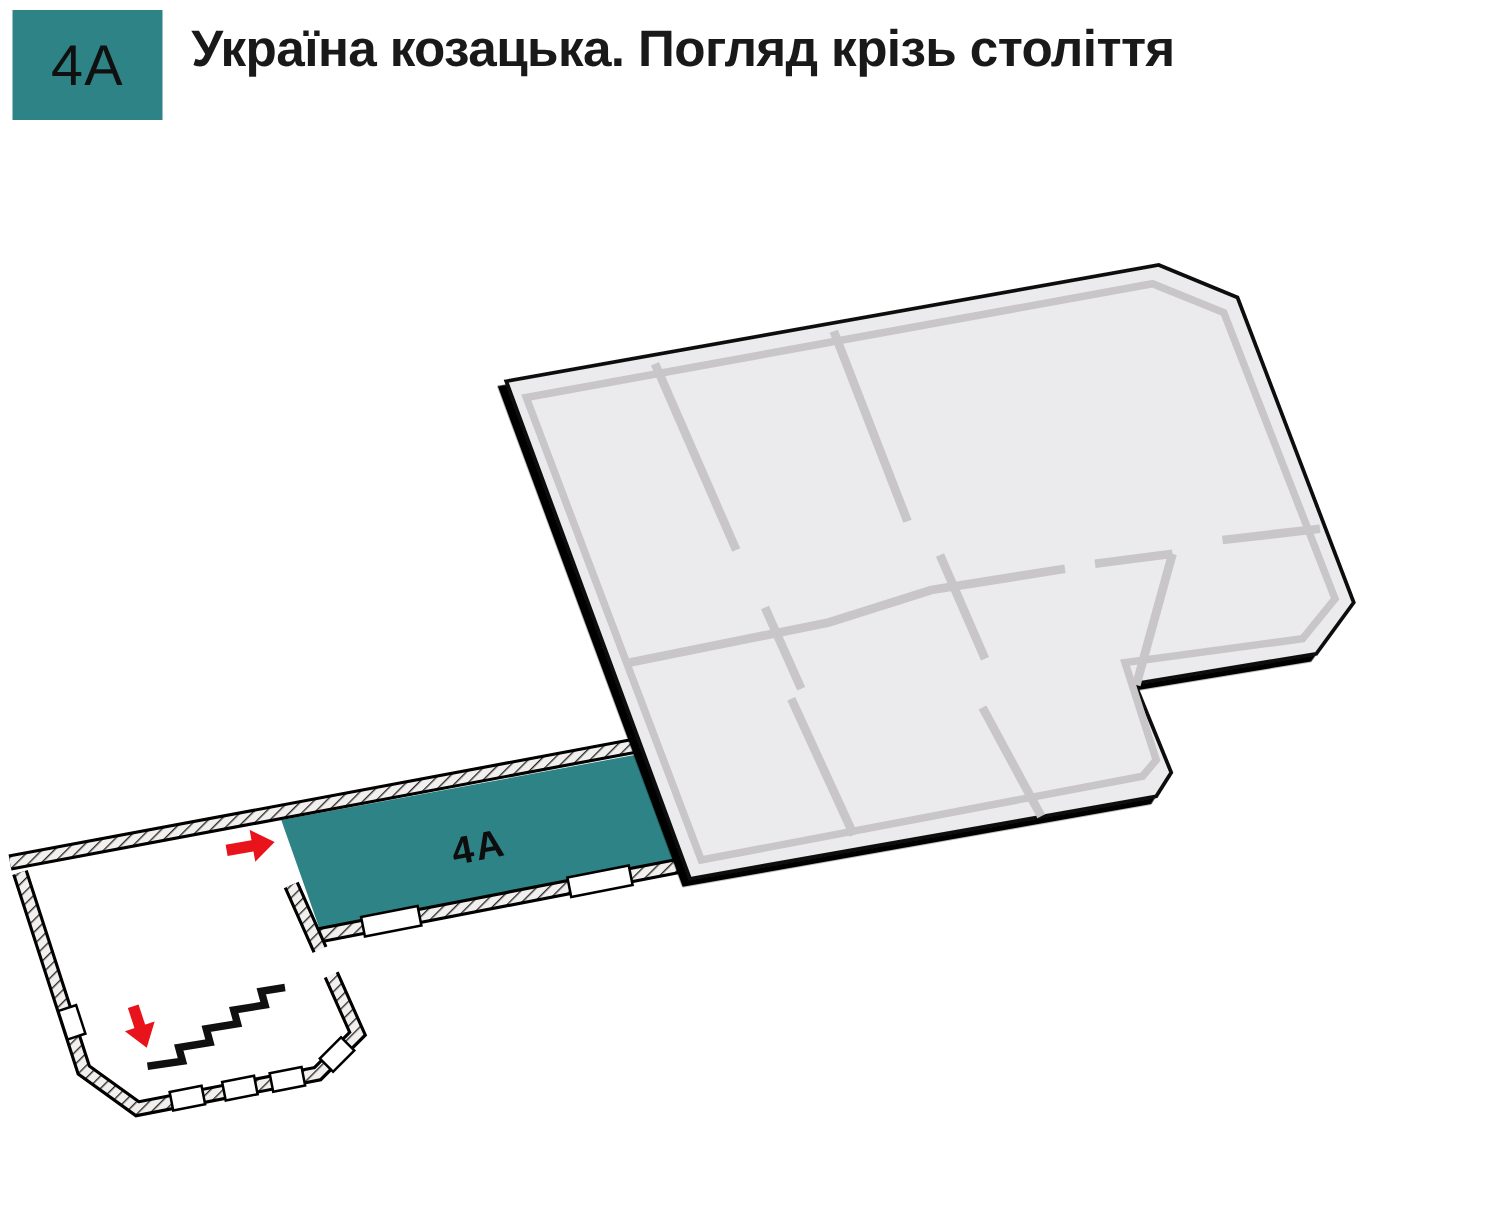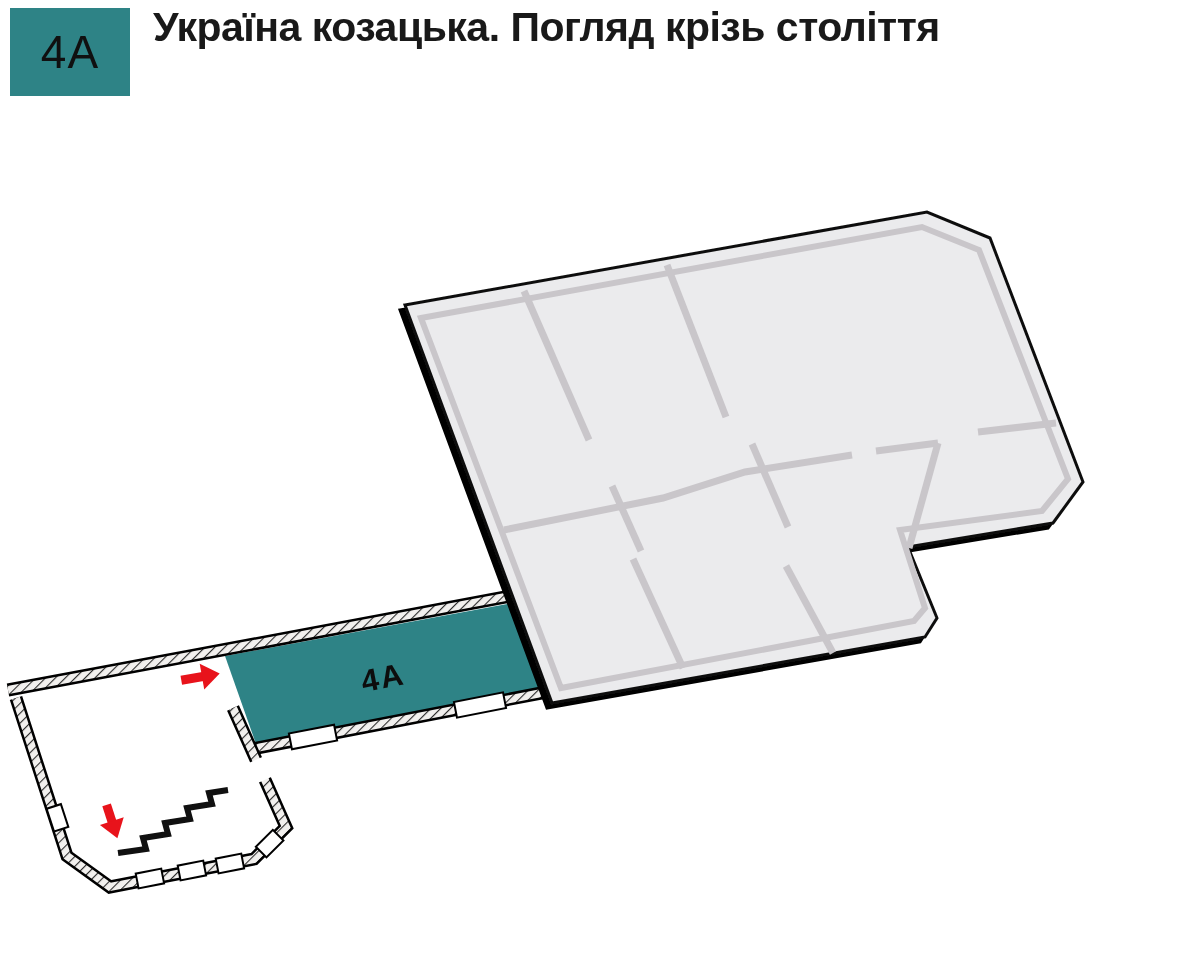--- a/index.html
+++ b/index.html
@@ -9,21 +9,21 @@
   }
   .header{position:absolute;left:0;top:0;width:1200px;height:110px;}
   .header-badge{
     position:absolute;left:10px;top:8px;width:120px;height:88px;
     background:#2E8386;display:flex;align-items:center;justify-content:center;
   }
   .header-badge span{
     font-size:46px;color:#101010;letter-spacing:1px;
   }
   .page-title{
-    position:absolute;left:153px;top:4px;
+    position:absolute;left:153px;top:16px;
     font-size:41px;font-weight:700;color:#191919;letter-spacing:-0.5px;
     white-space:nowrap;
   }
   svg text{font-family:"Liberation Sans", sans-serif;}
 </style>
 </head>
 <body>
 
 <div class="header">
   <div class="header-badge">

